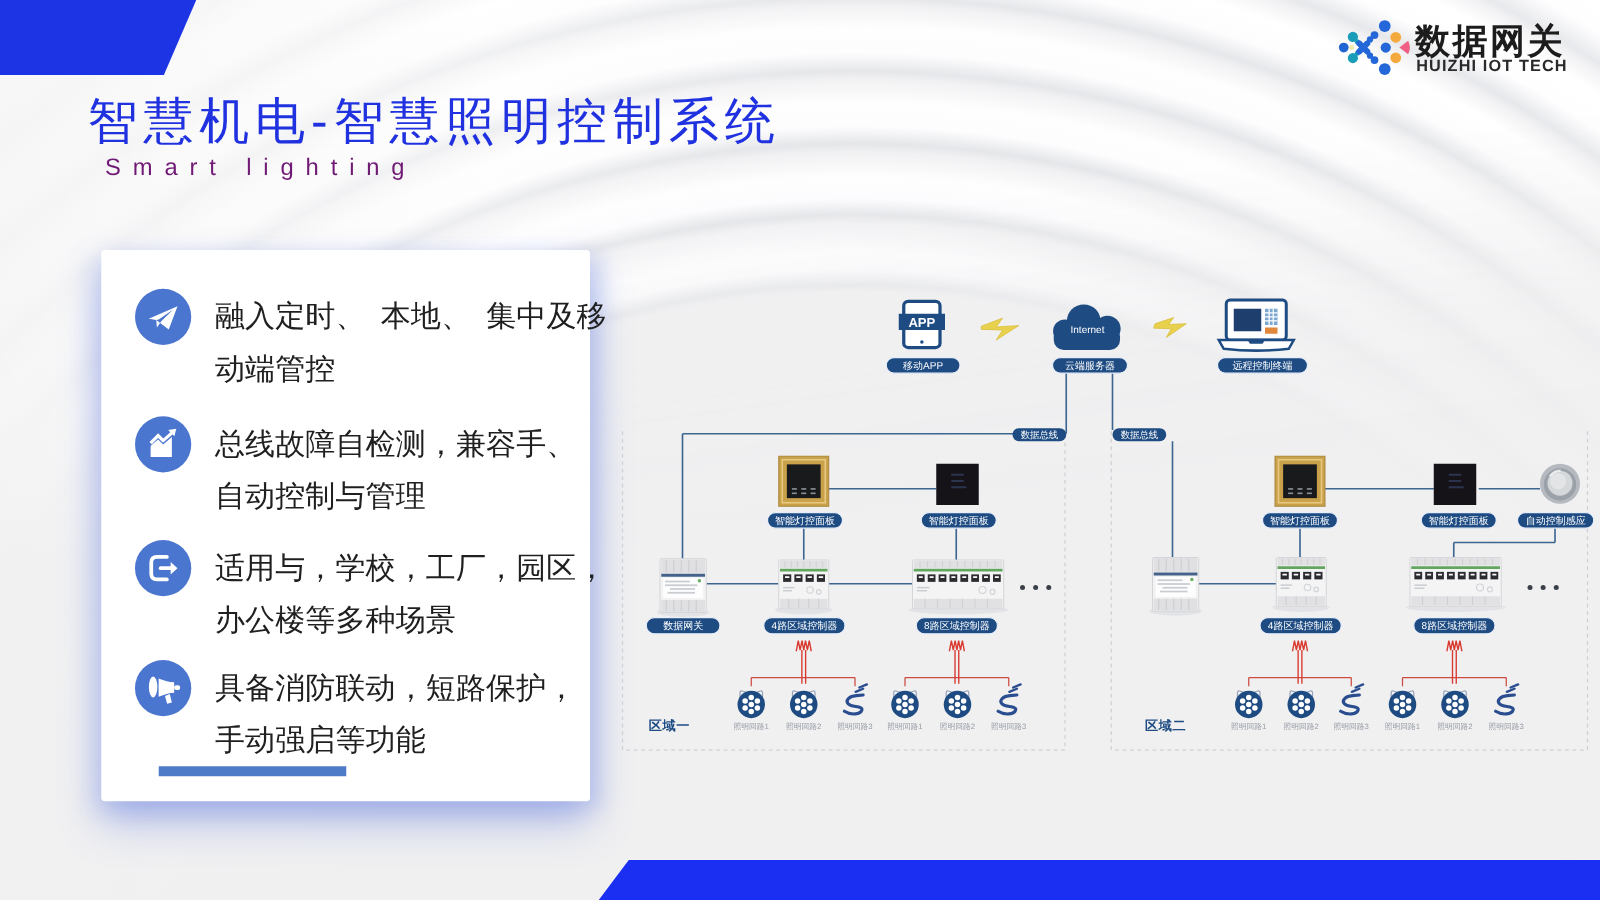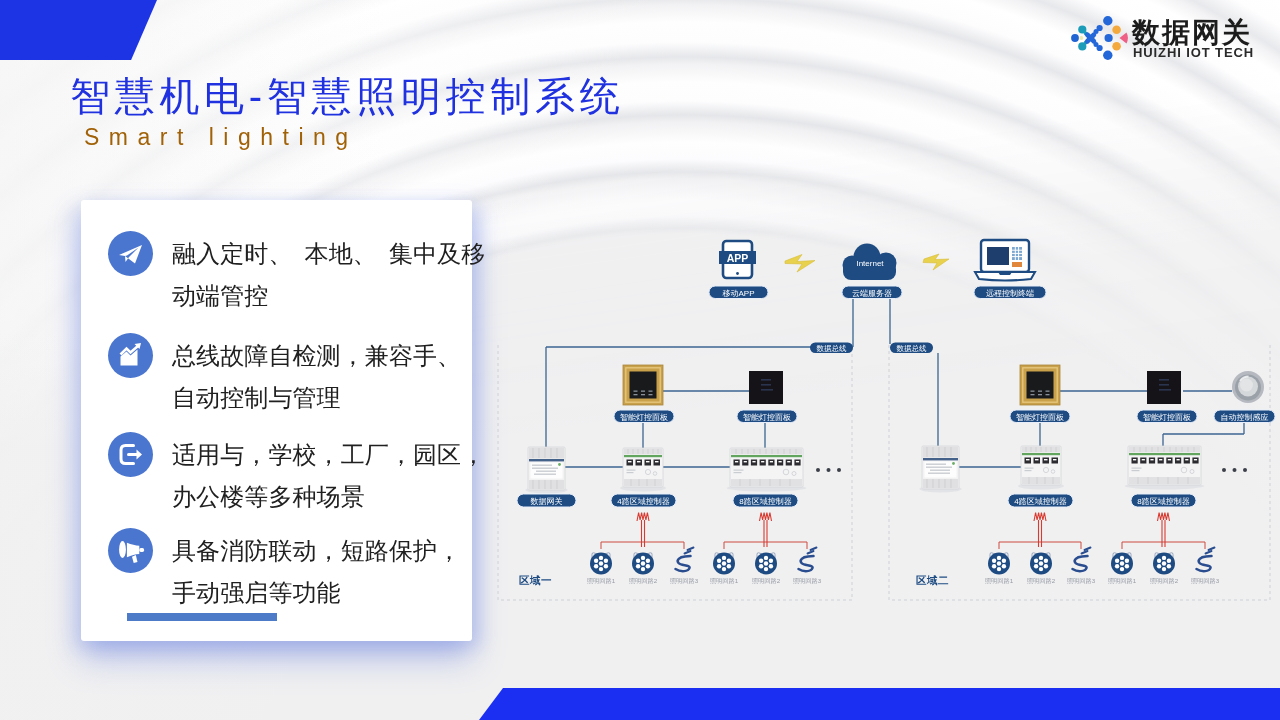--- a/index.html
+++ b/index.html
@@ -18,21 +18,21 @@
   #e8e9ec 1095px,#fefeff 1116px,#ffffff 1142px,#f3f3f5 1153px,
   #e9eaed 1160px,#fefeff 1184px,#ffffff 1214px,#f4f4f6 1223px,
   #eaebee 1230px,#fefeff 1258px,#f4f4f5 1330px,#f3f3f4 1500px);
  -webkit-mask-image:linear-gradient(172deg,#000 0,#000 29%,rgba(0,0,0,.22) 46%,rgba(0,0,0,.08) 58%,rgba(0,0,0,.06) 100%);
  mask-image:linear-gradient(172deg,#000 0,#000 29%,rgba(0,0,0,.22) 46%,rgba(0,0,0,.08) 58%,rgba(0,0,0,.06) 100%)}
 .bglight{position:absolute;inset:0;background:linear-gradient(118deg,rgba(255,255,255,.92) 0%,rgba(255,255,255,.6) 16%,rgba(255,255,255,0) 40%)}
 .bgflat{position:absolute;inset:0;background:linear-gradient(180deg,rgba(240,240,241,0) 46%,rgba(240,240,241,.75) 62%,rgba(240,240,241,.8) 100%),linear-gradient(90deg,rgba(240,240,241,.55) 0%,rgba(240,240,241,0) 30%)}
 .corner-tl{position:absolute;left:0;top:0;width:157px;height:60px;background:#1d34e4;clip-path:polygon(0 0,100% 0,83.5% 100%,0 100%)}
 .band-br{position:absolute;left:479px;top:688px;width:801px;height:32px;background:#1b2ff2;clip-path:polygon(3% 0,100% 0,100% 100%,0 100%)}
 .title{position:absolute;left:70px;top:69px;font-size:40px;font-weight:normal;color:#2032e0;letter-spacing:4.7px;white-space:nowrap}
-.subtitle{position:absolute;left:84px;top:124px;font-size:23px;color:#a16207;letter-spacing:9.5px;white-space:nowrap}
+.subtitle{position:absolute;left:84px;top:124px;font-size:19px;color:#701a75;letter-spacing:9.5px;white-space:nowrap}
 .logo{position:absolute;left:1066px;top:13px;width:200px;height:50px}
 .logo .zh{position:absolute;left:66px;top:1px;font-size:28px;font-weight:900;color:#1c1c1c;letter-spacing:2px;white-space:nowrap}
 .logo .en{position:absolute;left:67px;top:32px;font-size:13px;font-weight:bold;color:#2a2a2a;letter-spacing:0.9px;white-space:nowrap}
 .card{position:absolute;left:81px;top:200px;width:391px;height:441px;background:#fff;border-radius:3px;
  box-shadow:0 18px 32px rgba(120,140,225,.45),9px 6px 16px rgba(140,158,232,.30),-8px 8px 18px rgba(140,158,232,.25)}
 .item{position:absolute;left:27px;width:370px}
 .item .ic{position:absolute;left:0;top:-2px;width:45px;height:45px;border-radius:50%;background:#4b76cf}
 .item .tx{position:absolute;left:64px;top:0;font-size:24px;line-height:42px;color:#202020;letter-spacing:0.1px;white-space:nowrap}
 .bar{position:absolute;left:46px;top:413px;width:150px;height:8px;background:#4d7bc8}
 svg.diag{position:absolute;left:0;top:0;width:1280px;height:720px}

